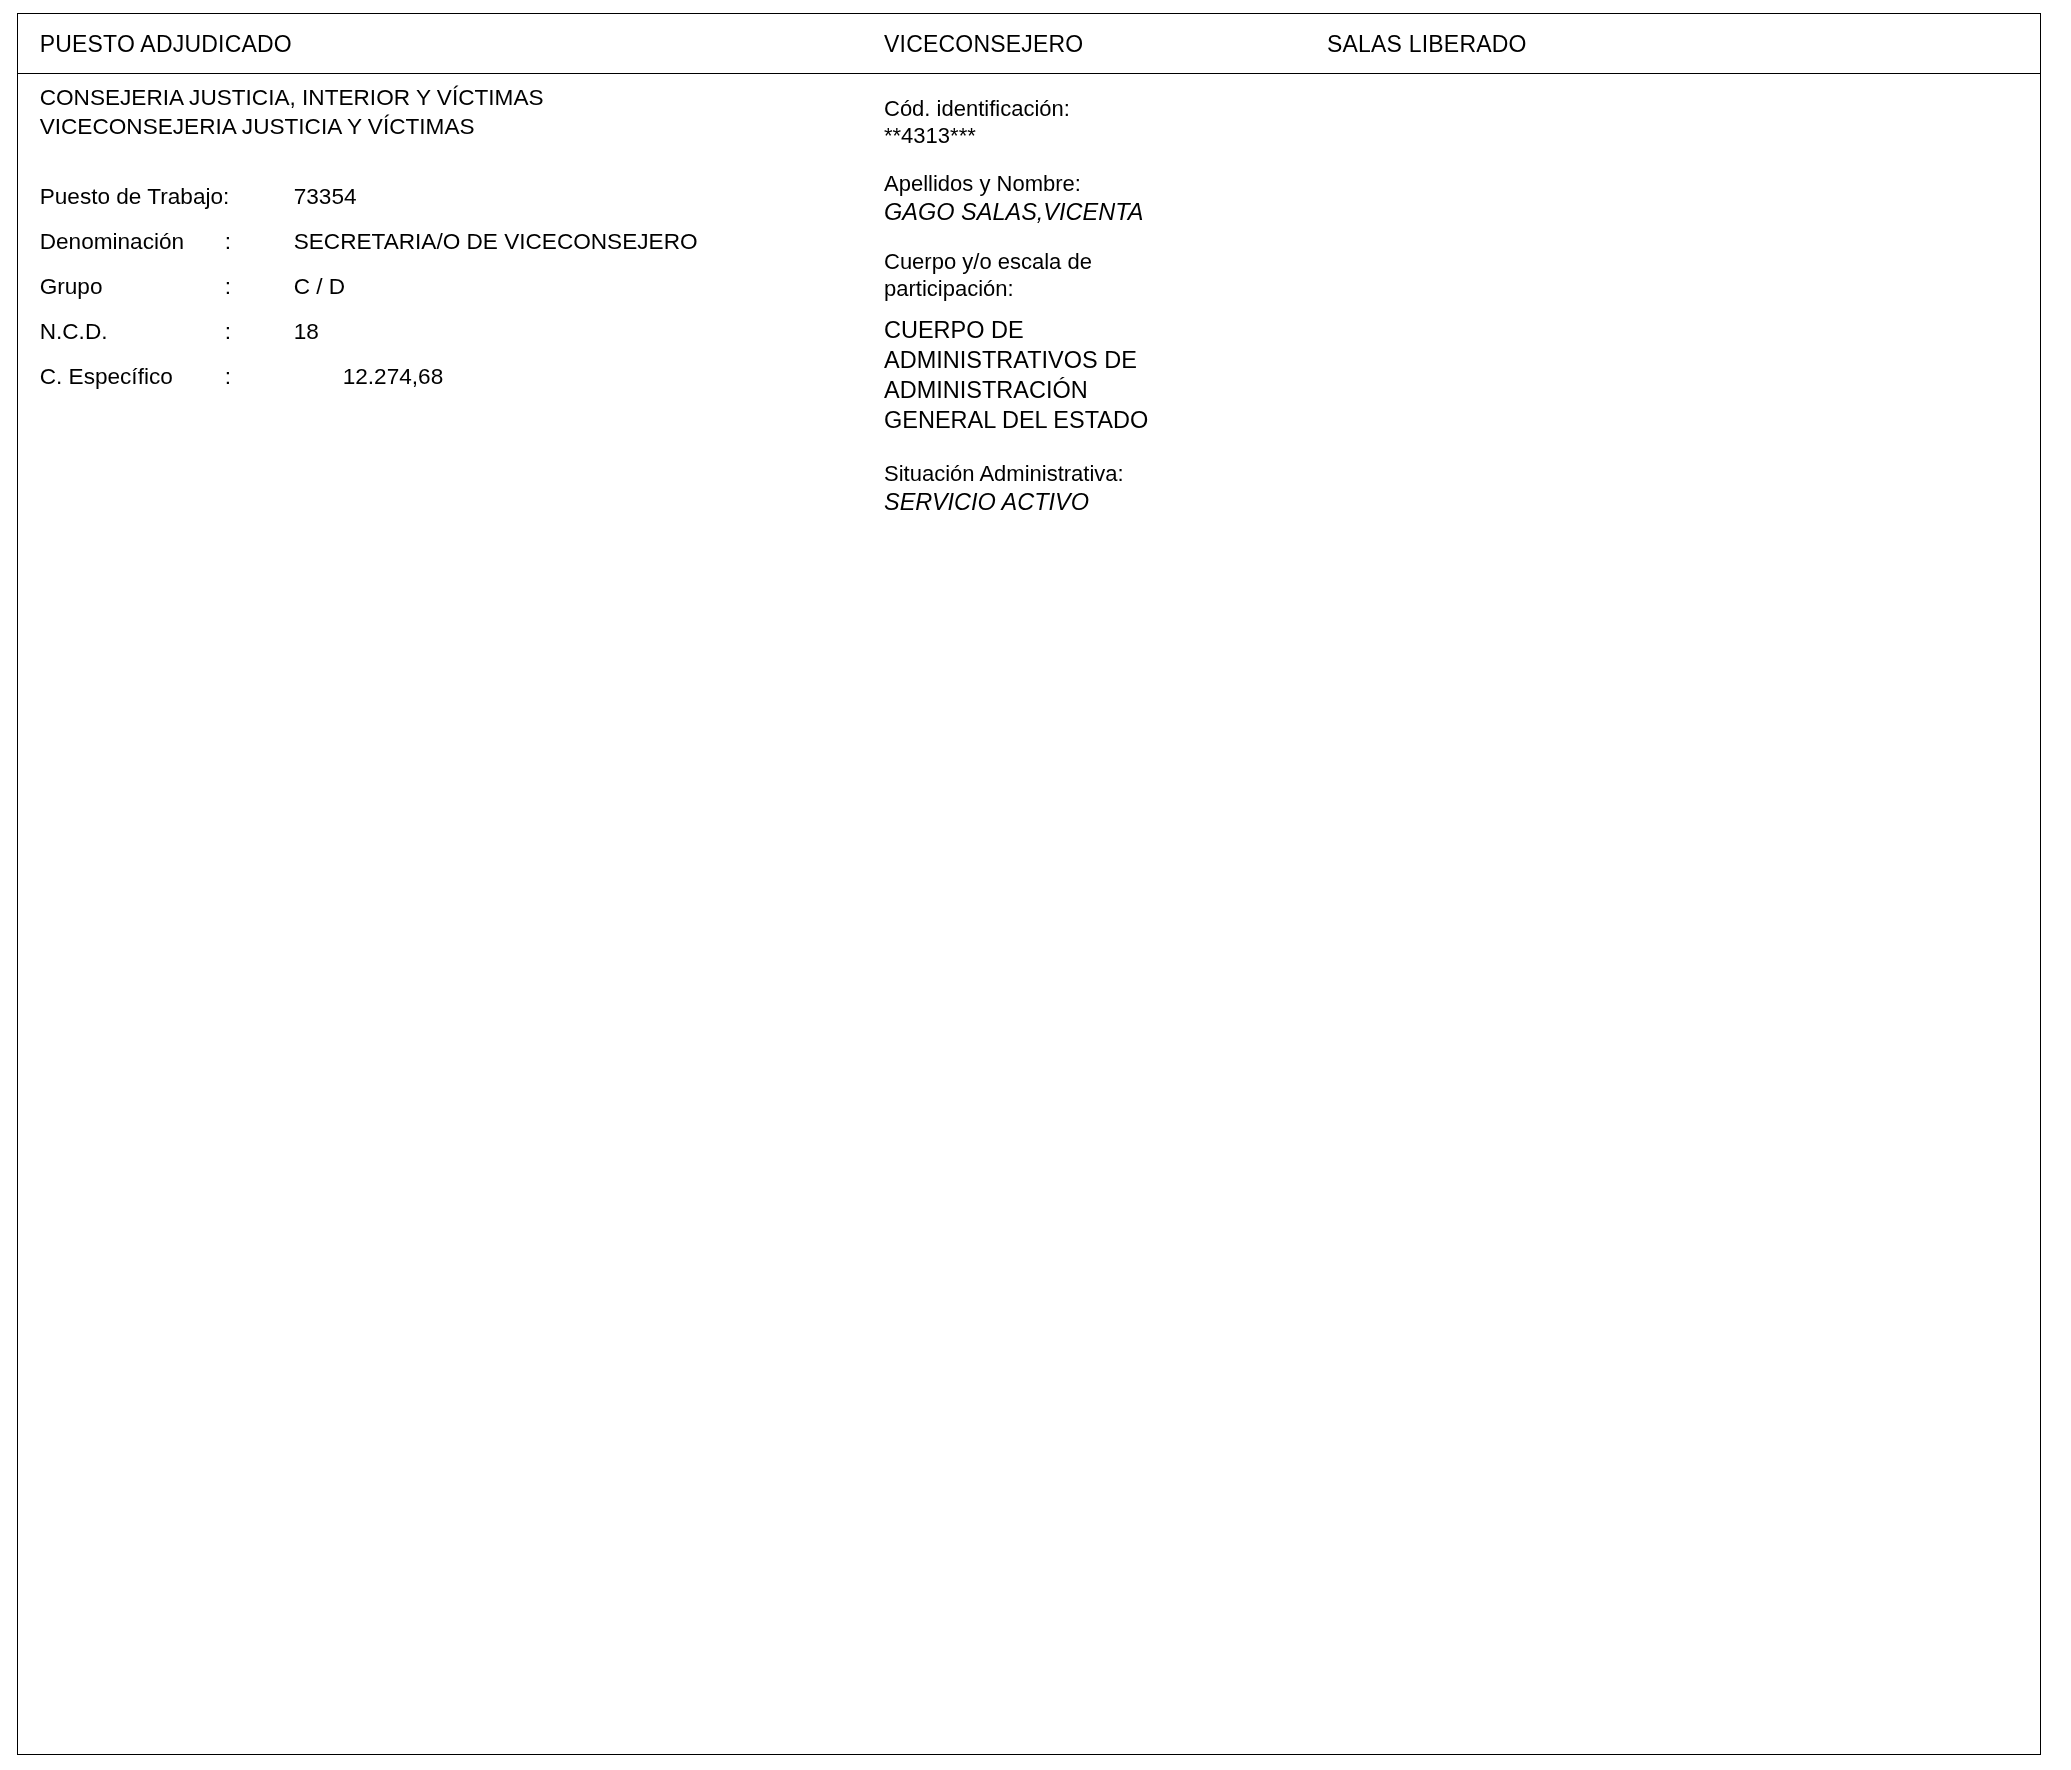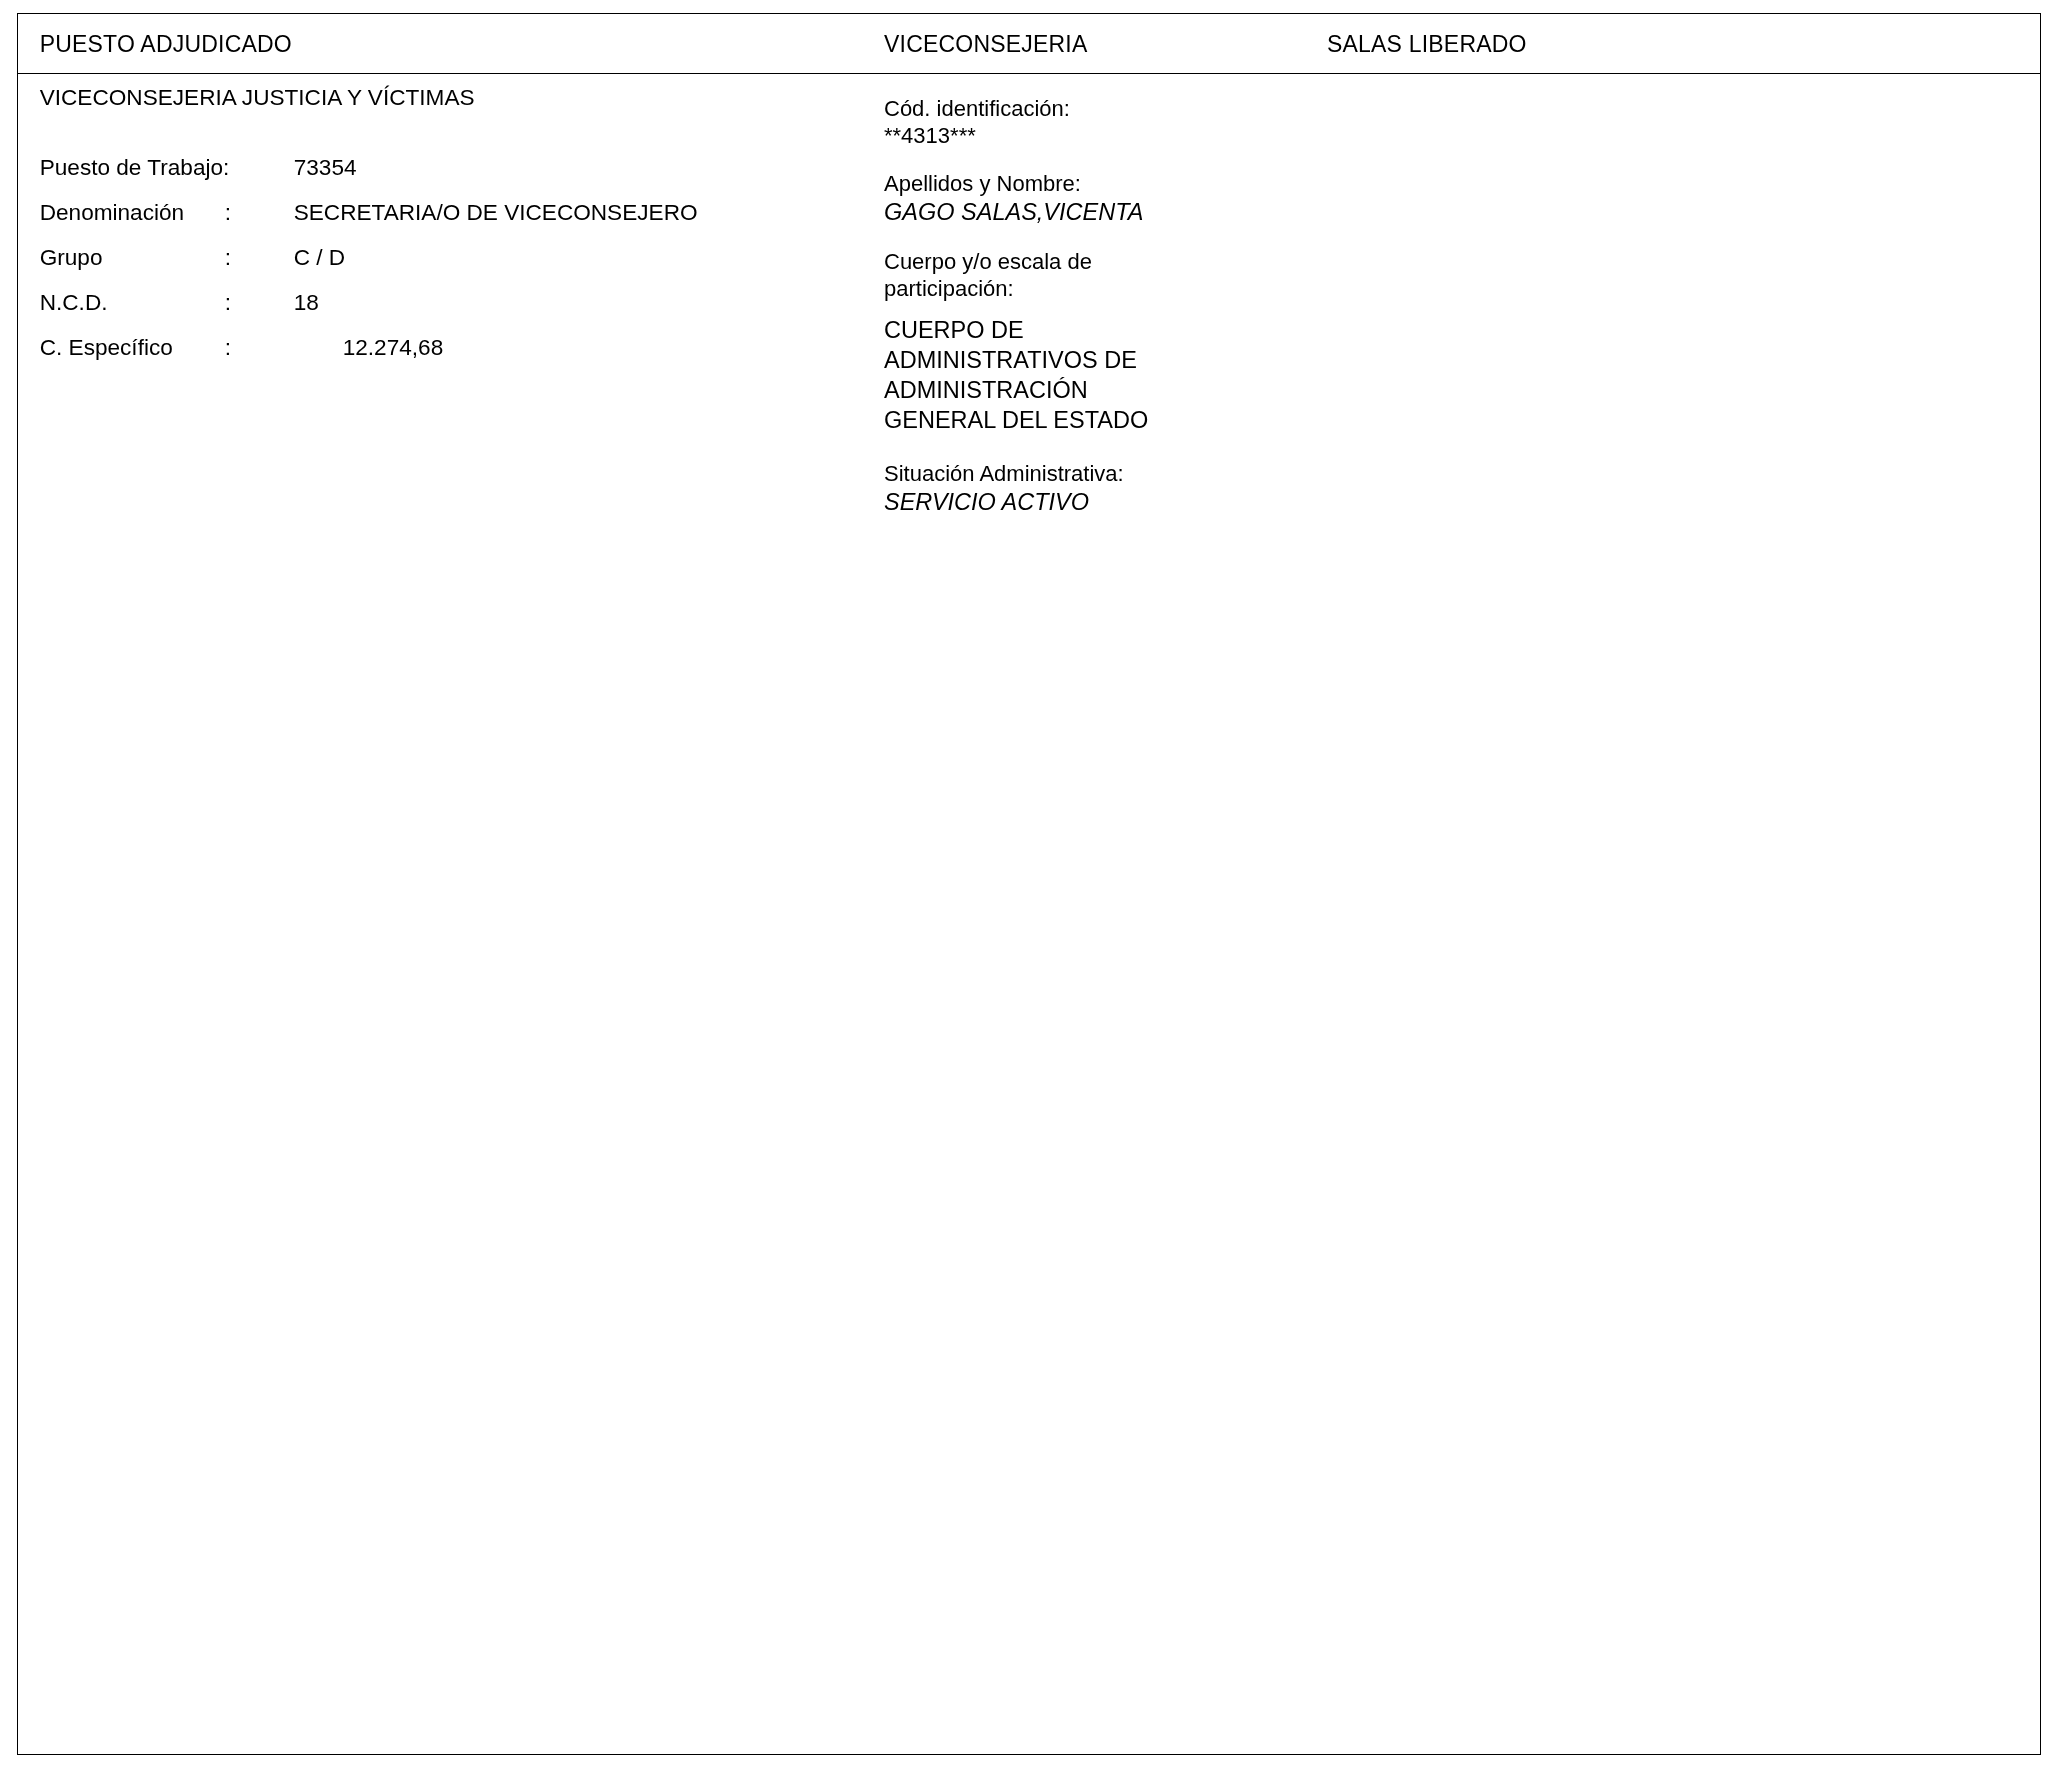--- a/index.html
+++ b/index.html
@@ -132,27 +132,28 @@
   }
 </style>
 </head>
 <body>
 
 <div class="page">
   <div class="table-frame">
 
     <div class="header-row">
       <div class="col-head c1">PUESTO ADJUDICADO</div>
-      <div class="col-head c2">VICECONSEJERIA</div>
+      <div class="col-head c2">VICECONSEJERO</div>
       <div class="col-head c3">SALAS LIBERADO</div>
     </div>
 
     <div class="body-area">
 
       <div class="col-left">
+        <div class="org-line">CONSEJERIA JUSTICIA, INTERIOR Y VÍCTIMAS</div>
         <div class="org-line">VICECONSEJERIA JUSTICIA Y VÍCTIMAS</div>
 
         <div class="fields">
           <div class="field-row">
             <span class="f-label">Puesto de Trabajo:</span>
             <span class="f-value v-pos">73354</span>
           </div>
           <div class="field-row">
             <span class="f-label">Denominación</span>
             <span class="f-colon">:</span>

